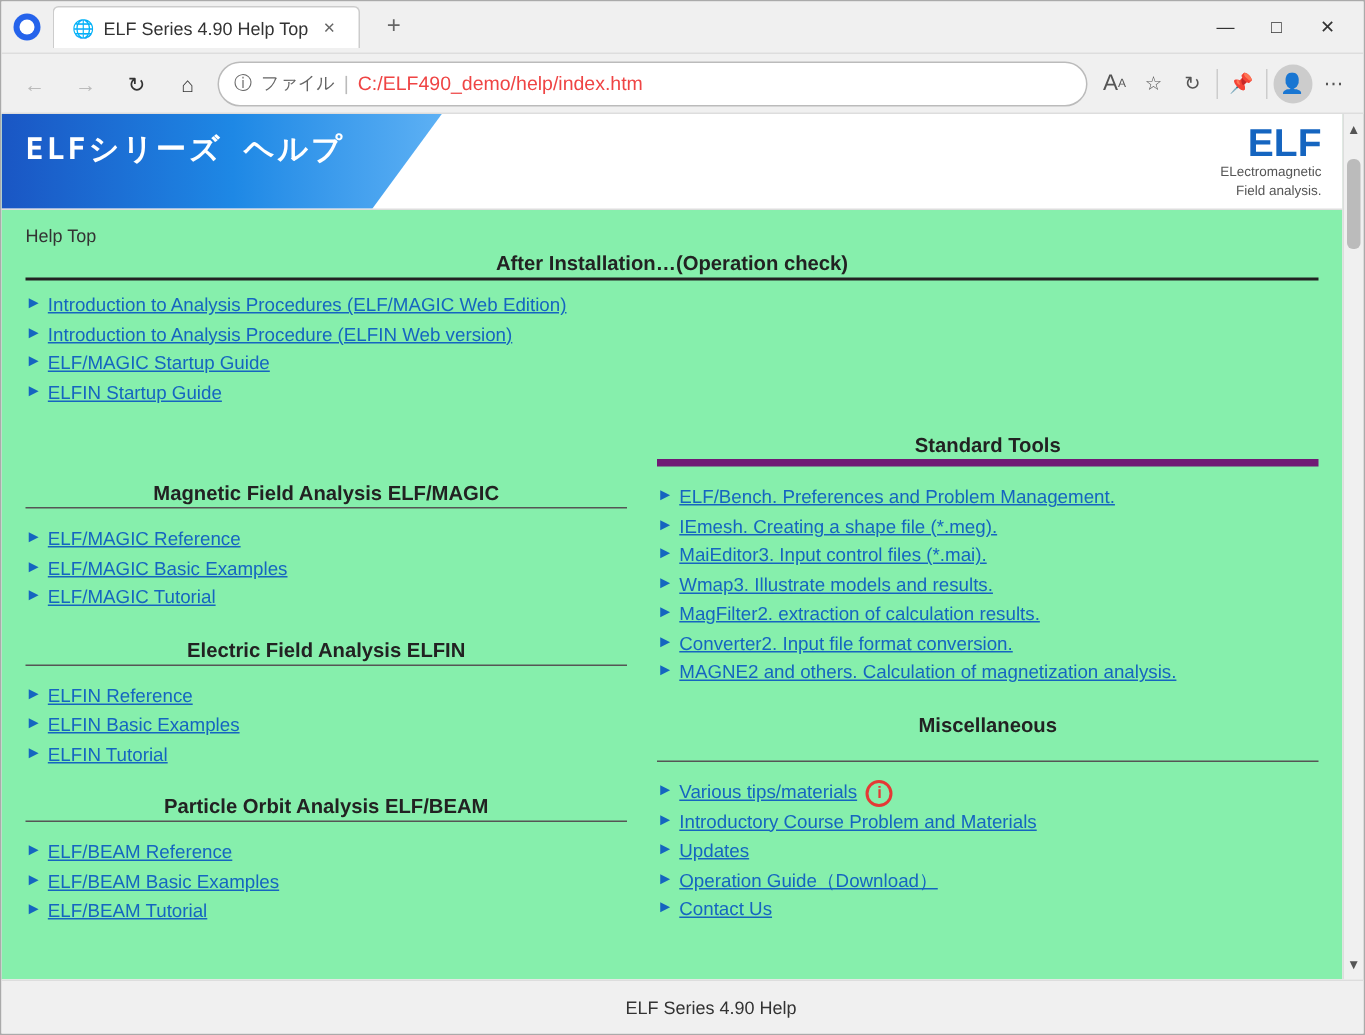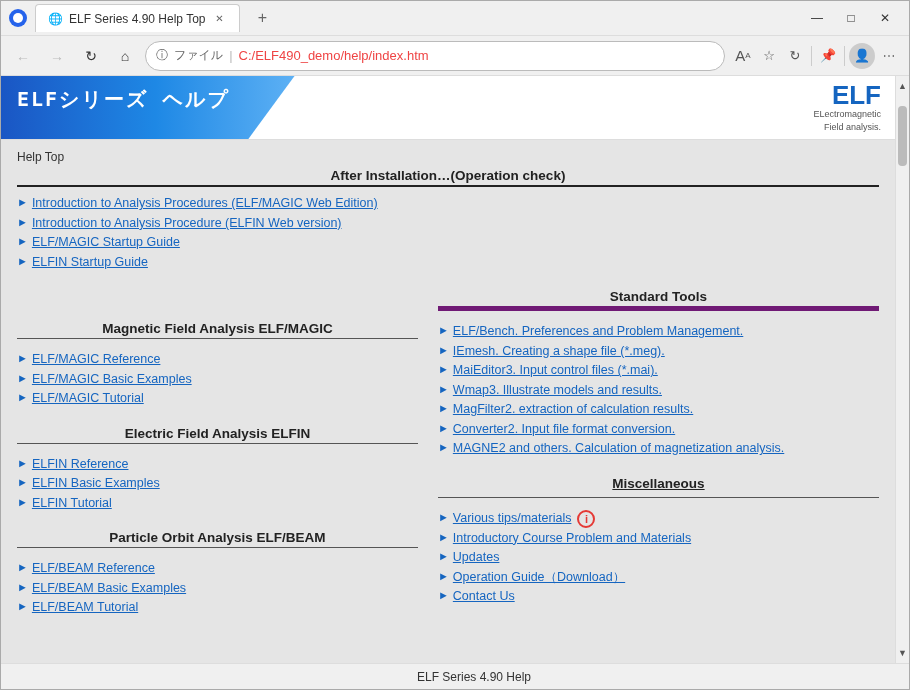--- a/index.html
+++ b/index.html
@@ -25,21 +25,21 @@
     .nav-btn.disabled { color: #bbb; cursor: default; }
     .address-input-wrap { flex: 1; background: #fff; border: 1px solid #bbb; border-radius: 16px; height: 30px; display: flex; align-items: center; padding: 0 10px; gap: 6px; }
     .address-info { color: #666; font-size: 12px; }
     .address-separator { color: #bbb; }
     .address-text { font-size: 13px; color: #ef4444; flex: 1; }
     .addr-icon { width: 24px; height: 24px; display: flex; align-items: center; justify-content: center; border-radius: 4px; cursor: pointer; color: #555; font-size: 13px; }
     .toolbar-right { display: flex; align-items: center; gap: 2px; }
 
     
     .browser-content { display: flex; flex: 1; overflow: hidden; }
-    .page-content { flex: 1; overflow-y: auto; background: #e5e5e5; }
+    .page-content { flex: 1; overflow-y: auto; background: #86efac; }
 
     
     .page-body { padding: 10px 16px; }
     .page-path { font-size: 12px; color: #333; margin-bottom: 4px; }
     .page-desc { font-size: 13px; color: #333; margin-bottom: 14px; }
 
     
     .section-title { font-weight: bold; font-size: 13.5px; color: #222; margin-bottom: 6px; text-align: center; }
     .section-title.underlined { border-bottom: 2px solid #222; padding-bottom: 2px; margin-bottom: 8px; }
 
@@ -47,21 +47,21 @@
     .link-arrow { color: #1565c0; font-size: 11px; margin-right: 2px; flex-shrink: 0; margin-top: 1px; }
     .link-text { color: #1565c0; text-decoration: underline; cursor: pointer; font-size: 12.5px; line-height: 1.4; }
 
     .two-col { display: flex; gap: 20px; margin-top: 10px; }
     .col-left { flex: 1; margin-top: 32px; }
     .col-right { flex: 1.1; }
 
     .section-block { margin-bottom: 18px; }
 
     
-    .status-bar { height: 26px; background: #f0f0f0; border-top: 1px solid #ddd; display: flex; align-items: center; justify-content: center; font-size: 12px; color: #333; flex-shrink: 0; padding-left: 38px; }
+    .status-bar { height: 36px; background: #f0f0f0; border-top: 1px solid #ddd; display: flex; align-items: center; justify-content: center; font-size: 12px; color: #333; flex-shrink: 0; padding-left: 38px; }
 
     
     .page-content::-webkit-scrollbar { width: 14px; }
     .page-content::-webkit-scrollbar-track { background: #f0f0f0; }
     .page-content::-webkit-scrollbar-thumb { background: #bbb; border-radius: 7px; border: 3px solid #f0f0f0; }
 
     .badge-circle { display: inline-flex; align-items: center; justify-content: center; width: 18px; height: 18px; border-radius: 50%; border: 2px solid #e53935; color: #e53935; font-size: 11px; font-weight: bold; margin-left: 4px; vertical-align: middle; }
   </style>
 </head>
 <body>
@@ -232,21 +232,21 @@
                 <span class="link-arrow">►</span>
                 <span class="link-text">Converter2. Input file format conversion.</span>
               </div>
               <div class="link-item">
                 <span class="link-arrow">►</span>
                 <span class="link-text">MAGNE2 and others. Calculation of magnetization analysis.</span>
               </div>
             </div>
 
             <div class="section-block">
-              <div class="section-title" style="border-bottom: 1px solid #555; padding-bottom:6px;text-decoration:underline;">Miscellaneous</div>
+              <div class="section-title" style="border-bottom: 1px solid #555; padding-bottom:16px;">Miscellaneous</div>
               <div style="height:6px;"></div>
               <div class="link-item">
                 <span class="link-arrow">►</span>
                 <span class="link-text">Various tips/materials</span>
                 <span class="badge-circle">i</span>
               </div>
               <div class="link-item">
                 <span class="link-arrow">►</span>
                 <span class="link-text">Introductory Course Problem and Materials</span>
               </div>

